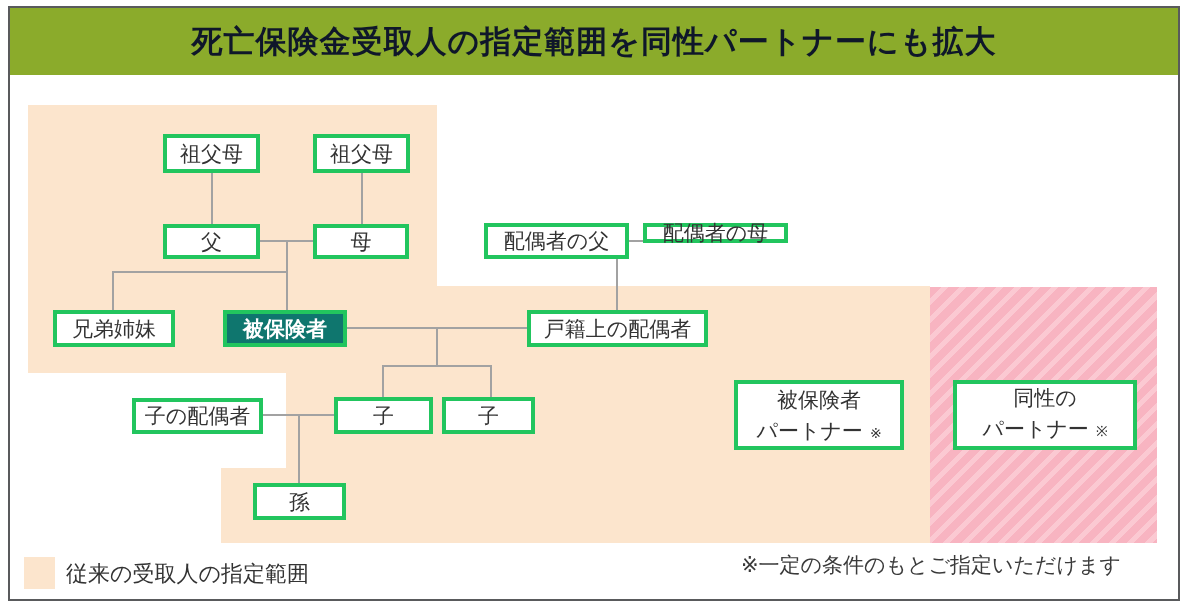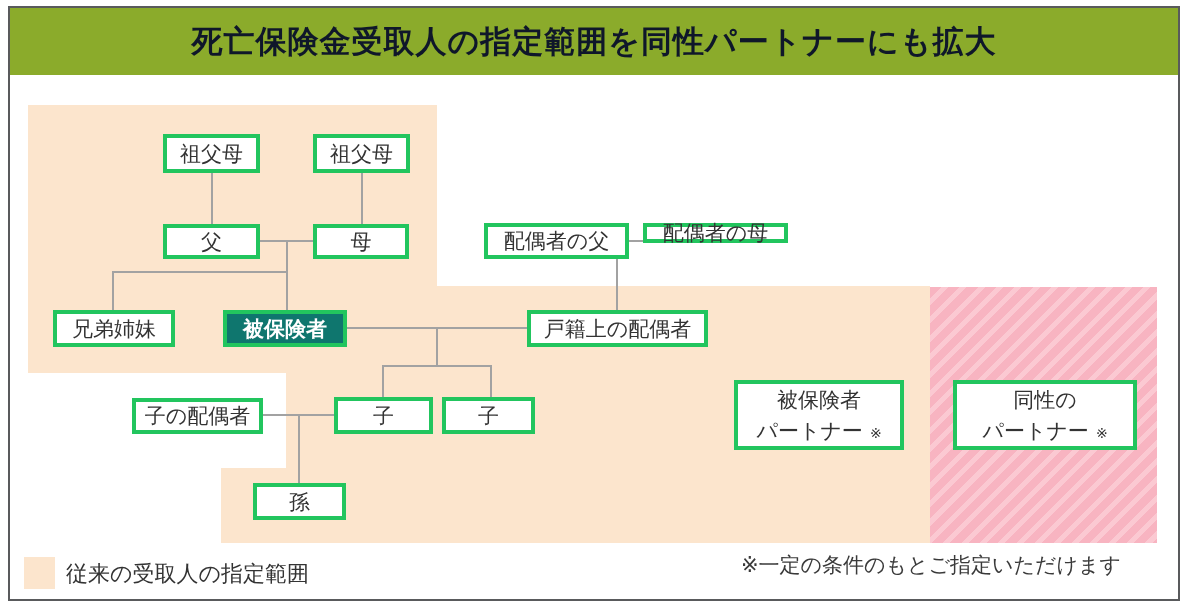--- a/index.html
+++ b/index.html
@@ -104,21 +104,21 @@
   <div class="node" style="left:253px;top:483px;width:93px;height:37px;">
     <span>孫</span>
   </div>
 
   <div class="node partner" style="left:734px;top:380px;width:170px;height:70px;">
     <span>被保険者</span>
     <span>
       <span>パートナー</span><span class="refmark">※</span>
     </span>
   </div>
-  <div class="node partner" style="left:953px;top:380px;width:184px;height:70px;">
+  <div class="node partner" style="left:953px;top:380px;width:184px;height:70px;font-family:Liberation Mono, monospace;">
     <span>同性の</span>
     <span>
       <span>パートナー</span><span class="refmark">※</span>
     </span>
   </div>
 
   <div class="legend-swatch"></div>
   <div class="legend-label">従来の受取人の指定範囲</div>
 
   <div class="footnote">※一定の条件のもとご指定いただけます</div>

